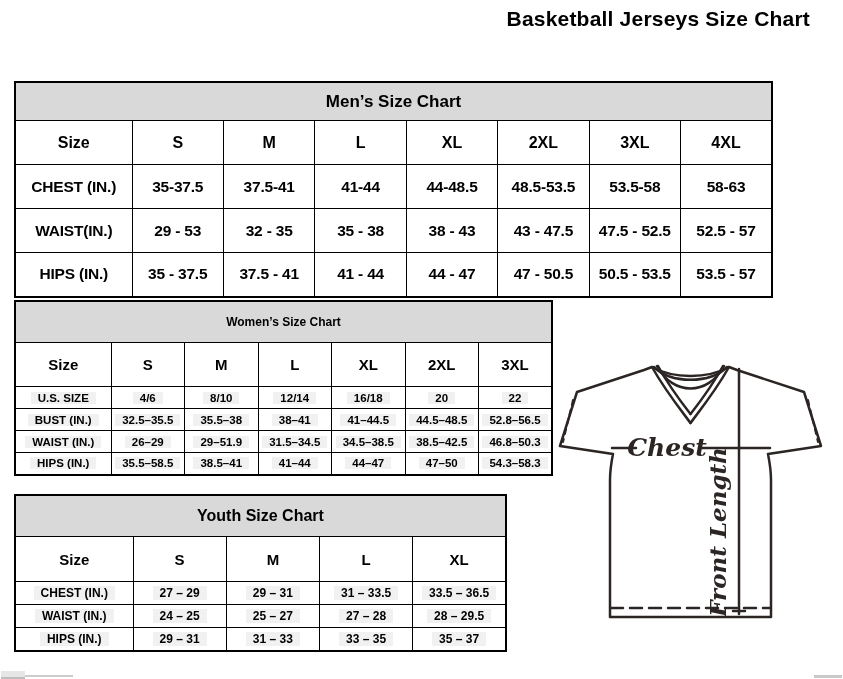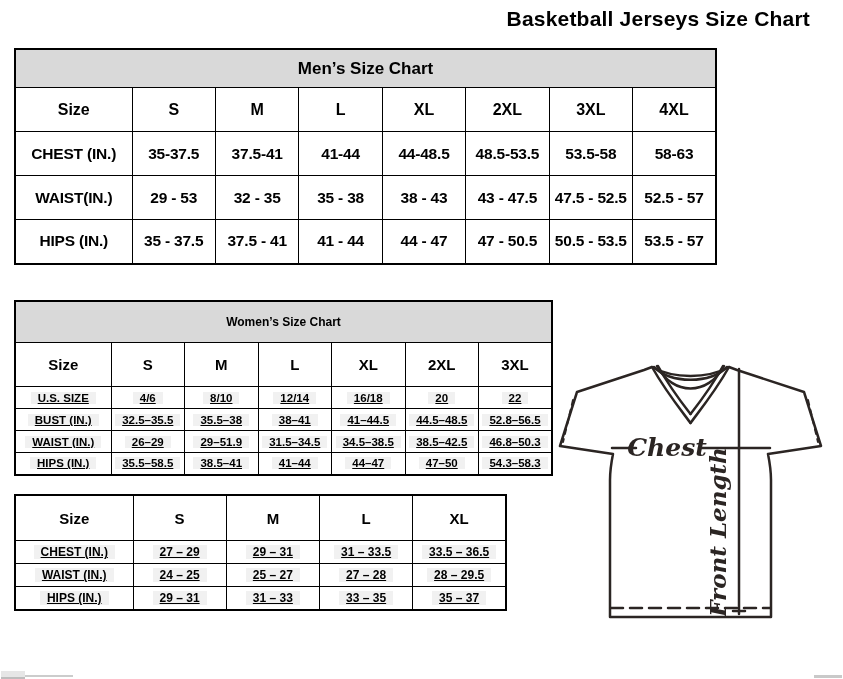--- a/index.html
+++ b/index.html
@@ -10,35 +10,35 @@
   .page-title{
     position:absolute;top:7px;left:0;width:810px;text-align:right;
     font-size:21px;letter-spacing:.2px;
   }
   table{position:absolute;border-collapse:collapse;table-layout:fixed;background:#fff;}
   table,th,td{border:1.5px solid #000;}
   table{border-width:2px;}
   th,td{text-align:center;vertical-align:middle;padding:0;overflow:hidden;white-space:nowrap;}
   tr.title-row th{background:#d9d9d9;}
   
-  #mens-table{left:14px;top:48px;width:703px;}
+  #mens-table{left:14px;top:81px;width:759px;}
   #mens-table tr.title-row th{height:37px;font-size:17px;}
   #mens-table tr.size-row th{height:43px;font-size:16px;}
   #mens-table tbody tr{height:44px;font-size:15.5px;letter-spacing:-.2px;}
   
   #womens-table{left:14px;top:300px;width:539px;}
   #womens-table tr.title-row th{height:40px;font-size:12px;}
   #womens-table tr.size-row th{height:43px;font-size:15px;}
   #womens-table tbody tr{height:22px;font-size:11.5px;}
   
   #youth-table{left:14px;top:494px;width:493px;}
   #youth-table tr.title-row th{height:40px;font-size:16px;}
   #youth-table tr.size-row th{height:44px;font-size:15px;}
   #youth-table tbody tr{height:23px;font-size:12px;}
-  .hl{background:#f1f1f1;padding:0 7px;text-decoration:underline;}
+  .hl{background:#f1f1f1;padding:0 7px;}
   
   .jersey-wrap{position:absolute;left:549px;top:360px;width:286px;height:270px;}
   .jersey-wrap svg{display:block;}
   .jersey-label{
     font-family:"DejaVu Serif",serif;font-style:italic;font-weight:bold;fill:#2b2523;
   }
   
   .frag-left{position:absolute;left:1px;top:671px;width:24px;height:6px;background:#e6e6e6;border-bottom:2px solid #bdbdbd;}
   .frag-left-line{position:absolute;left:25px;top:675px;width:48px;height:2px;background:#cccccc;}
   .frag-right{position:absolute;left:814px;top:675px;width:28px;height:3px;background:#c9c9c9;}
@@ -176,20 +176,23 @@
 
   <table id="youth-table">
       <colgroup>
         <col style="width: 118px;">
         <col>
         <col>
         <col>
         <col>
       </colgroup>
     <thead>
+      <tr class="title-row">
+        <th class="title-cell" colspan="5">Youth Size Chart</th>
+      </tr>
       <tr class="size-row">
           <th>Size</th>
           <th>S</th>
           <th>M</th>
           <th>L</th>
           <th>XL</th>
         </tr>
     </thead>
     <tbody>
         <tr>

